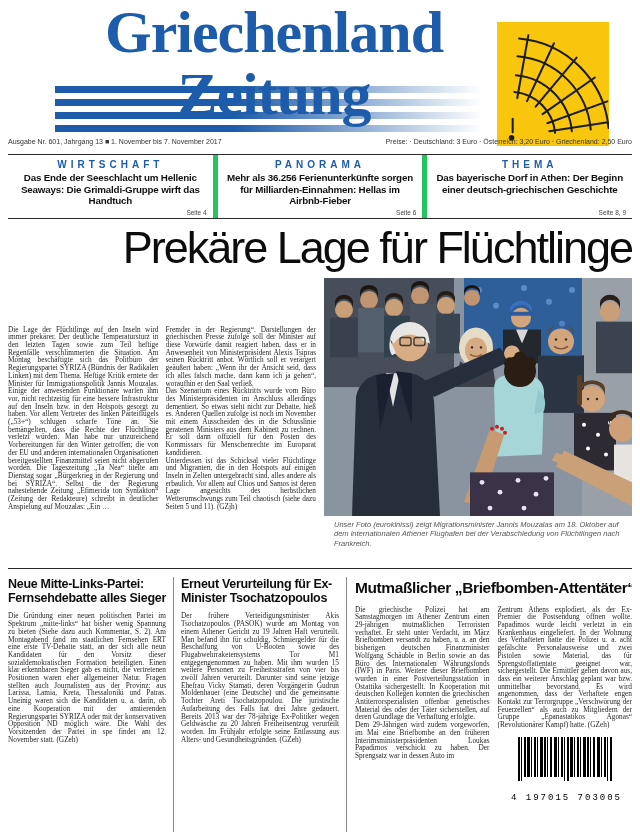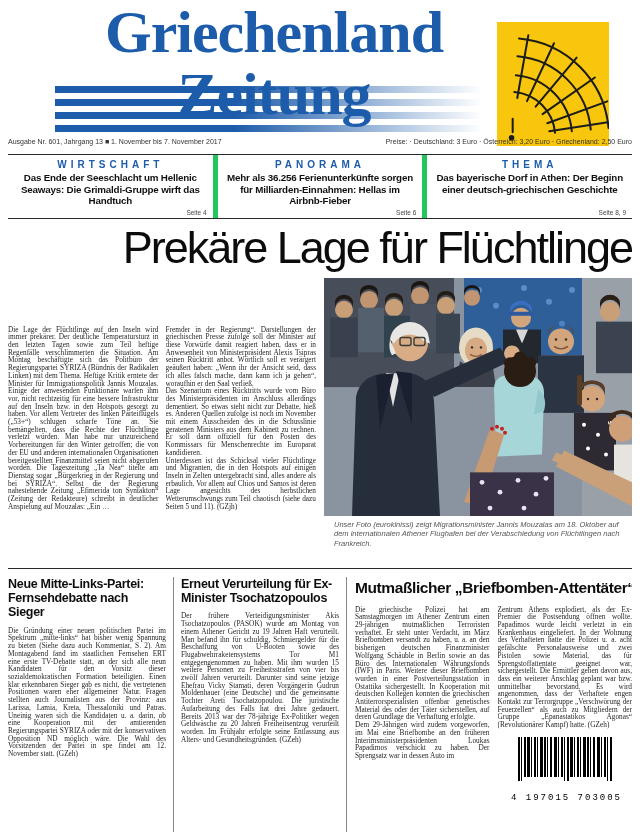--- a/index.html
+++ b/index.html
@@ -258,21 +258,21 @@
       </span>
       <div class="caption">Unser Foto (eurokinissi) zeigt Migrationsminister Jannis Mouzalas am 18. Oktober auf dem internationalen Athener Flughafen bei der Verabschiedung von Flüchtlingen nach Frankreich.</div>
     </div>
   </div>
 
   <hr class="midrule">
 
   <div class="bottom">
 
     <div class="art art1">
-      <div class="art-headline">Neue Mitte-Links-Partei: Fernsehdebatte nach Sieger</div>
+      <div class="art-headline">Neue Mitte-Links-Partei: Fernsehdebatte alles Sieger</div>
       <div class="bodytext">Die Gründung einer neuen politischen Partei im Spektrum „mitte-links“ hat bisher wenig Spannung zu bieten (Siehe dazu auch Kommentar, S. 2). Am Montagabend fand im staatlichen Fernsehen ERT eine erste TV-Debatte statt, an der sich alle neun Kandidaten für den Vorsitz dieser sozialdemokratischen Formation beteiligten. Einen klar erkennbaren Sieger gab es nicht, die vertretenen Positionen waren eher allgemeiner Natur. Fragen stellten auch Journalisten aus der Provinz: aus Larissa, Lamia, Kreta, Thessaloniki und Patras. Uneinig waren sich die Kandidaten u. a. darin, ob eine Kooperation mit der amtierenden Regierungspartei SYRIZA oder mit der konservativen Opposition ND möglich wäre. Die Wahl des Vorsitzenden der Partei in spe findet am 12. November statt. (GZeh)</div>
     </div>
 
     <div class="art art2">
       <div class="art-headline">Erneut Verurteilung für Ex-Minister Tsochatzopoulos</div>
       <div class="bodytext">Der frühere Verteidigungsminister Akis Tsochatzopoulos (PASOK) wurde am Montag von einem Athener Gericht zu 19 Jahren Haft verurteilt. Man befand ihn für schuldig, Schmiergelder für die Beschaffung von U-Booten sowie des Flugabwehrraketensystems Tor M1 entgegengenommen zu haben. Mit ihm wurden 15 weitere Personen zu Freiheitsstrafen von vier bis zwölf Jahren verurteilt. Darunter sind seine jetzige Ehefrau Vicky Stamati, deren Vorgängerin Gudrun Moldenhauer (eine Deutsche) und die gemeinsame Tochter Areti Tsochatzopoulou. Die juristische Aufarbeitung des Falls hat drei Jahre gedauert. Bereits 2013 war der 78-jährige Ex-Politiker wegen Geldwäsche zu 20 Jahren Freiheitsentzug verurteilt worden. Im Frühjahr erfolgte seine Entlassung aus Alters- und Gesundheitsgründen. (GZeh)</div>
     </div>
 
     <div class="art art3">
       <div class="art3-headline">Mutmaßlicher „Briefbomben-Attentäter“ gefasst</div>

